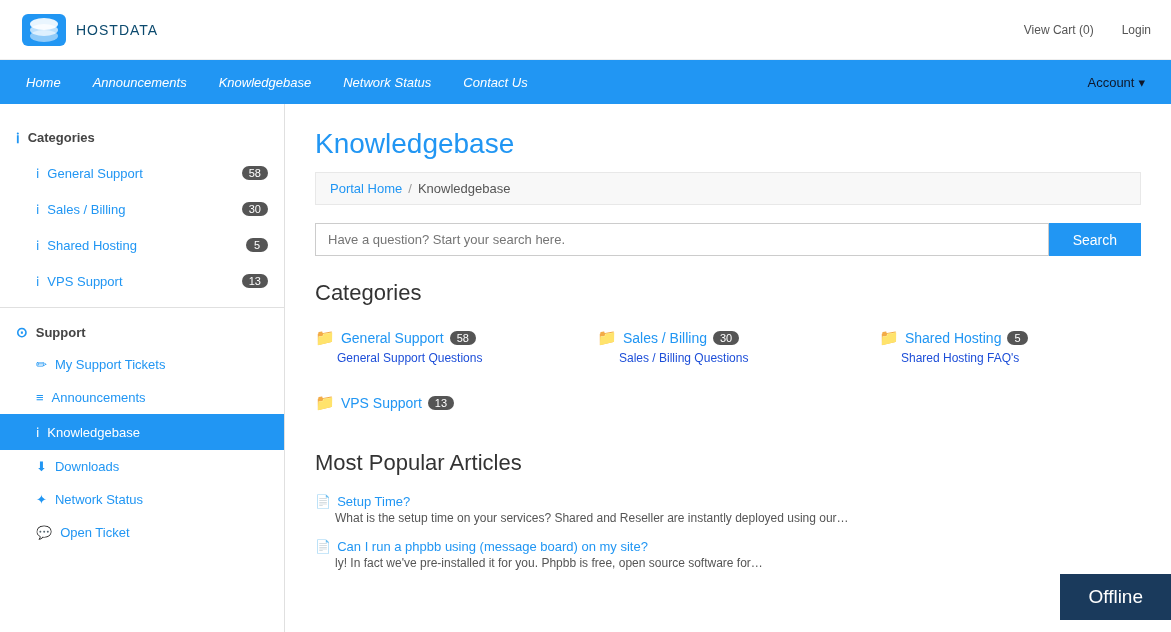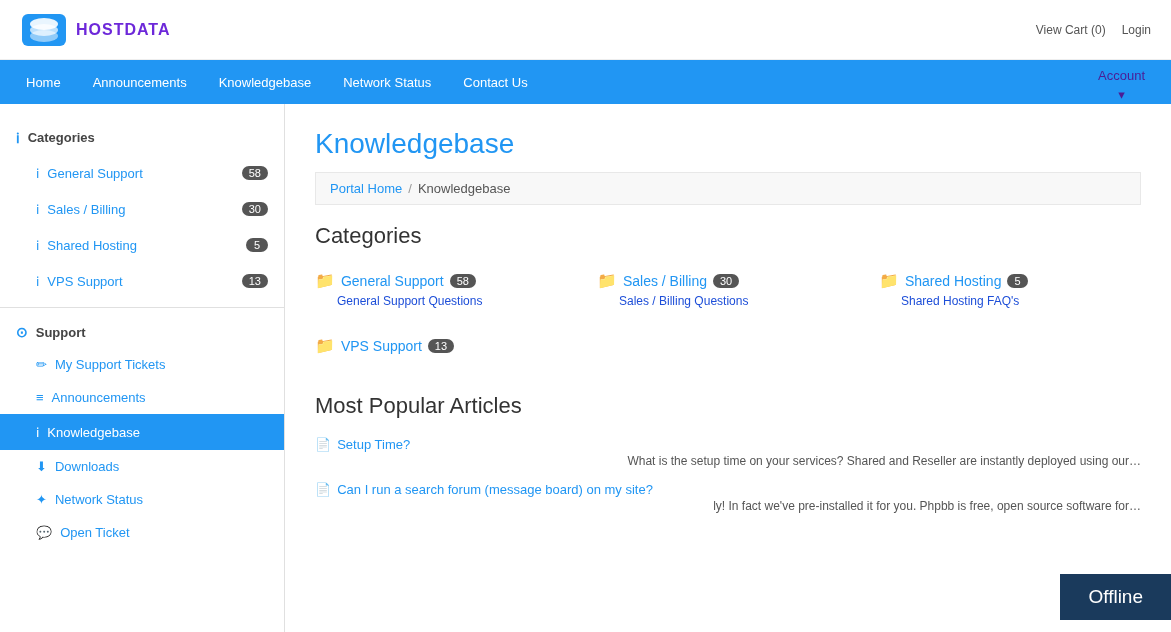--- a/index.html
+++ b/index.html
@@ -18,29 +18,29 @@
     .logo-area {
       display: flex;
       align-items: center;
       gap: 8px;
     }
     .logo-icon {
       width: 48px;
       height: 40px;
     }
     .logo-text {
-      font-size: 16px;
-      font-weight: bold;
-      color: #6d28d9;
+      font-size: 14px;
+      font-weight: normal;
+      color: #0c4a6e;
       letter-spacing: 1px;
     }
     .top-right {
       display: flex;
       align-items: center;
-      gap: 16px;
+      gap: 28px;
       font-size: 12px;
       color: #555;
     }
     .top-right a {
       color: #555;
       text-decoration: none;
     }
 
     
     .nav-bar {
@@ -58,32 +58,32 @@
     .nav-item {
       color: #fff;
       padding: 0 16px;
       height: 44px;
       display: flex;
       align-items: center;
       font-size: 13px;
       cursor: pointer;
       text-decoration: none;
       white-space: nowrap;
+      font-style: italic;
     }
     .nav-account {
       margin-left: auto;
-      color: #4c1d95;
-      padding: 8px 16px;
+      color: #0f172a;
+      padding: 0 16px;
       height: 44px;
       display: flex;
       align-items: center;
       font-size: 13px;
       cursor: pointer;
       gap: 4px;
-      flex-direction: column;
     }
 
     
     .main-layout {
       display: flex;
       min-height: calc(100vh - 104px);
     }
 
     
     .sidebar {
@@ -254,21 +254,20 @@
       margin-bottom: 2px;
     }
     .article-icon {
       color: #2196f3;
       font-size: 13px;
     }
     .article-desc {
       color: #555;
       font-size: 12px;
       padding-left: 20px;
-      text-align: right;
     }
 
     
     .offline-badge {
       position: fixed;
       bottom: 12px;
       right: 0;
       background: #1a3a5c;
       color: #fff;
       padding: 12px 28px;
@@ -393,20 +392,24 @@
 
   <div class="content">
     <h1 class="page-title">Knowledgebase</h1>
 
     <div class="breadcrumb">
       <a href="#">Portal Home</a>
       <span class="sep">/</span>
       <span class="current">Knowledgebase</span>
     </div>
 
+    <div class="search-bar">
+      <input class="search-input" type="text" placeholder="Have a question? Start your search here." style="">
+      <button class="search-btn">Search</button>
+    </div>
 
     <h2 class="section-title">Categories</h2>
 
     <div class="categories-grid">
 
       <div class="category-card">
         <div class="category-card-title">
           <span class="cat-folder-icon">📁</span>
           <a class="cat-link">General Support</a>
           <span class="cat-badge">58</span>
@@ -448,21 +451,21 @@
         <a class="article-title">
           <span class="article-icon">📄</span>
           <span>Setup Time?</span>
         </a>
         <p class="article-desc">What is the setup time on your services? Shared and Reseller are instantly deployed using our…</p>
       </div>
 
       <div class="article-item">
         <a class="article-title">
           <span class="article-icon">📄</span>
-          <span>Can I run a search forum (message board) on my site?</span>
+          <span>Can I run a phpbb using (message board) on my site?</span>
         </a>
         <p class="article-desc">ly! In fact we've pre-installed it for you. Phpbb is free, open source software for…</p>
       </div>
     </div>
   </div>
 </div>
 
 <div class="offline-badge">
   <span>Offline</span>
 </div>

